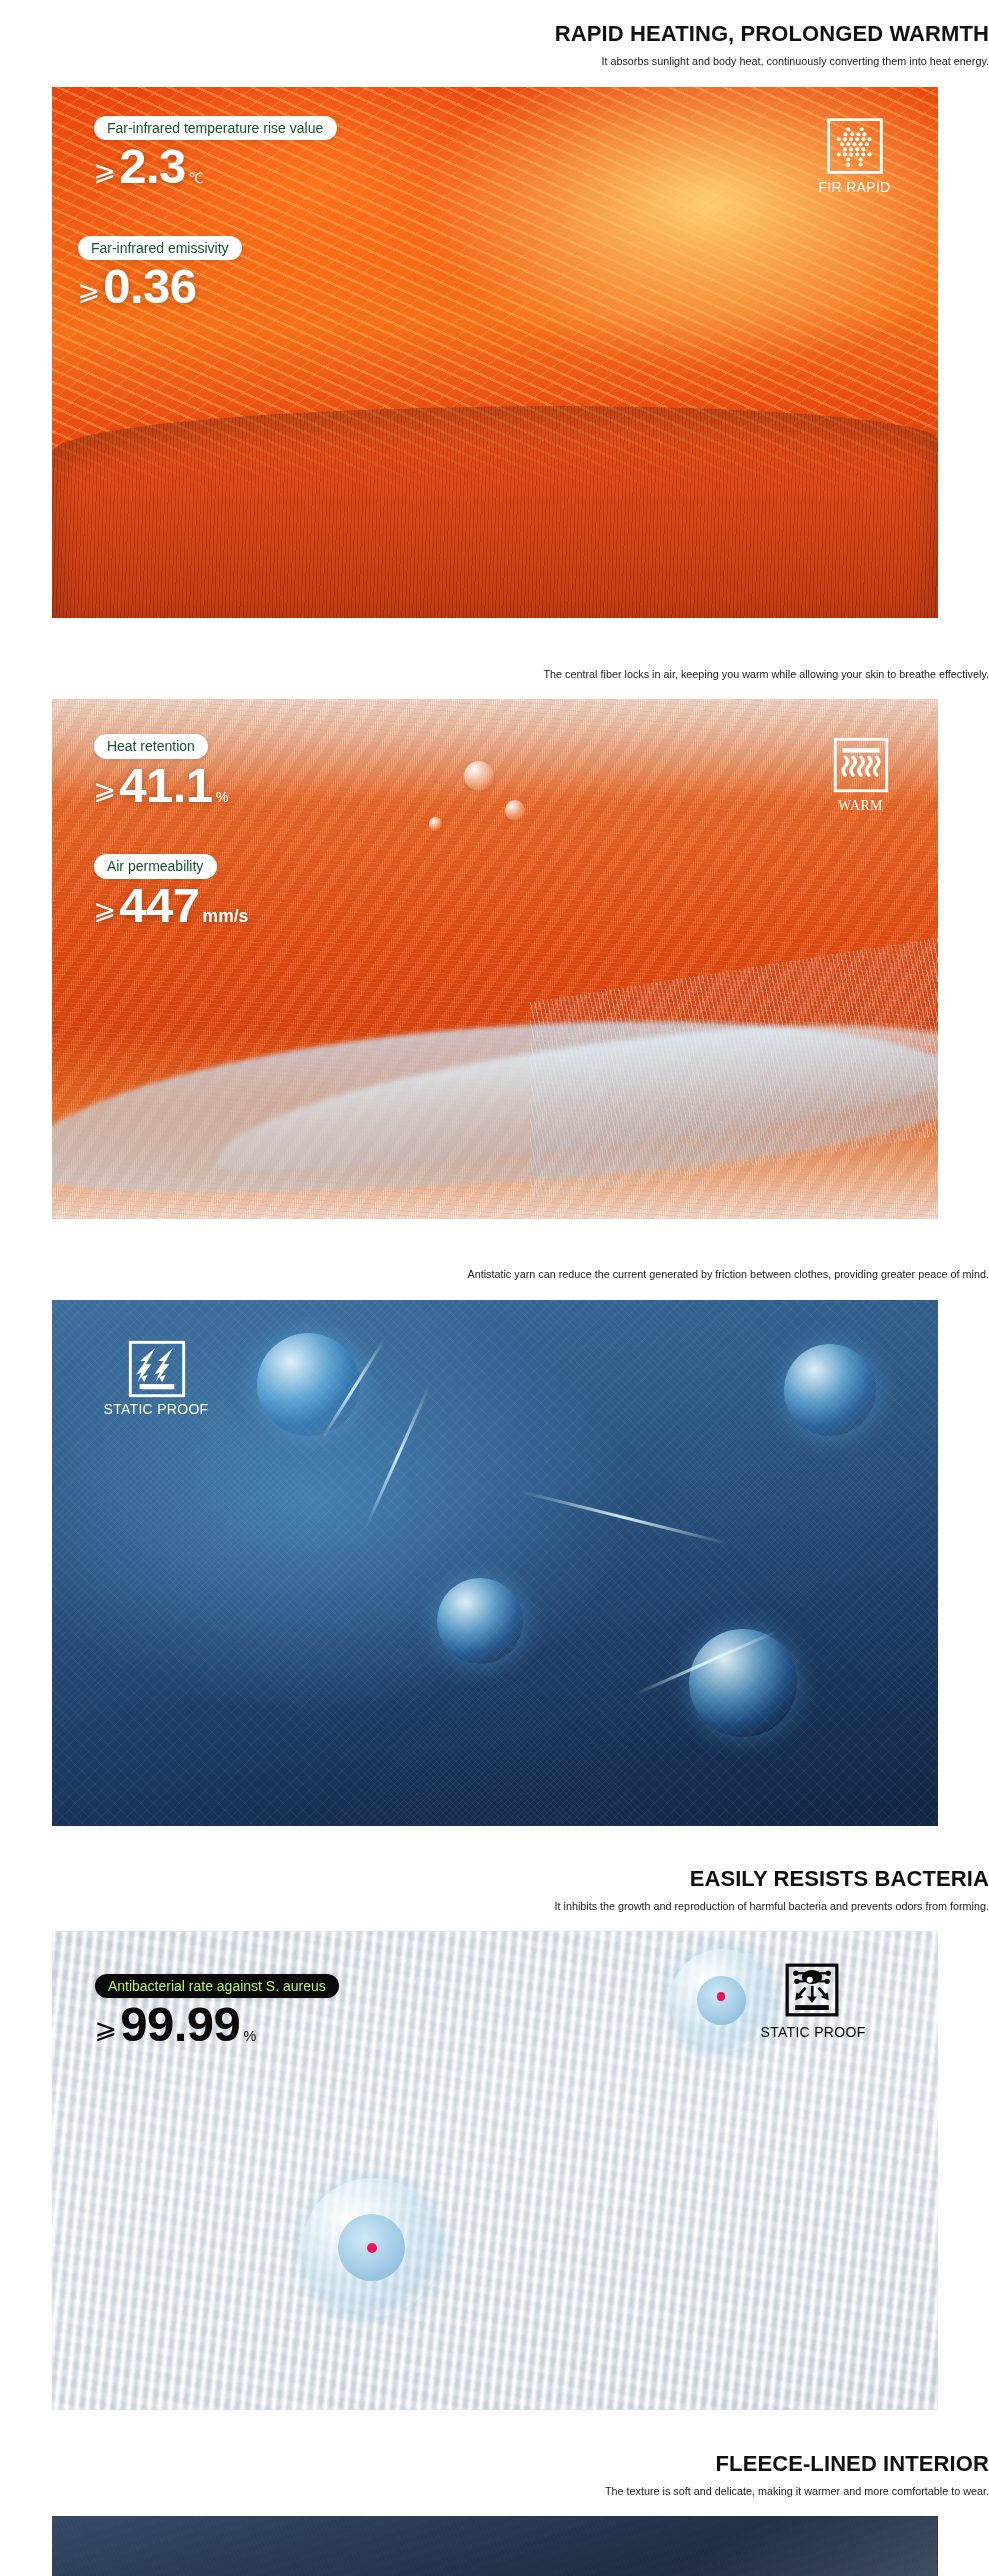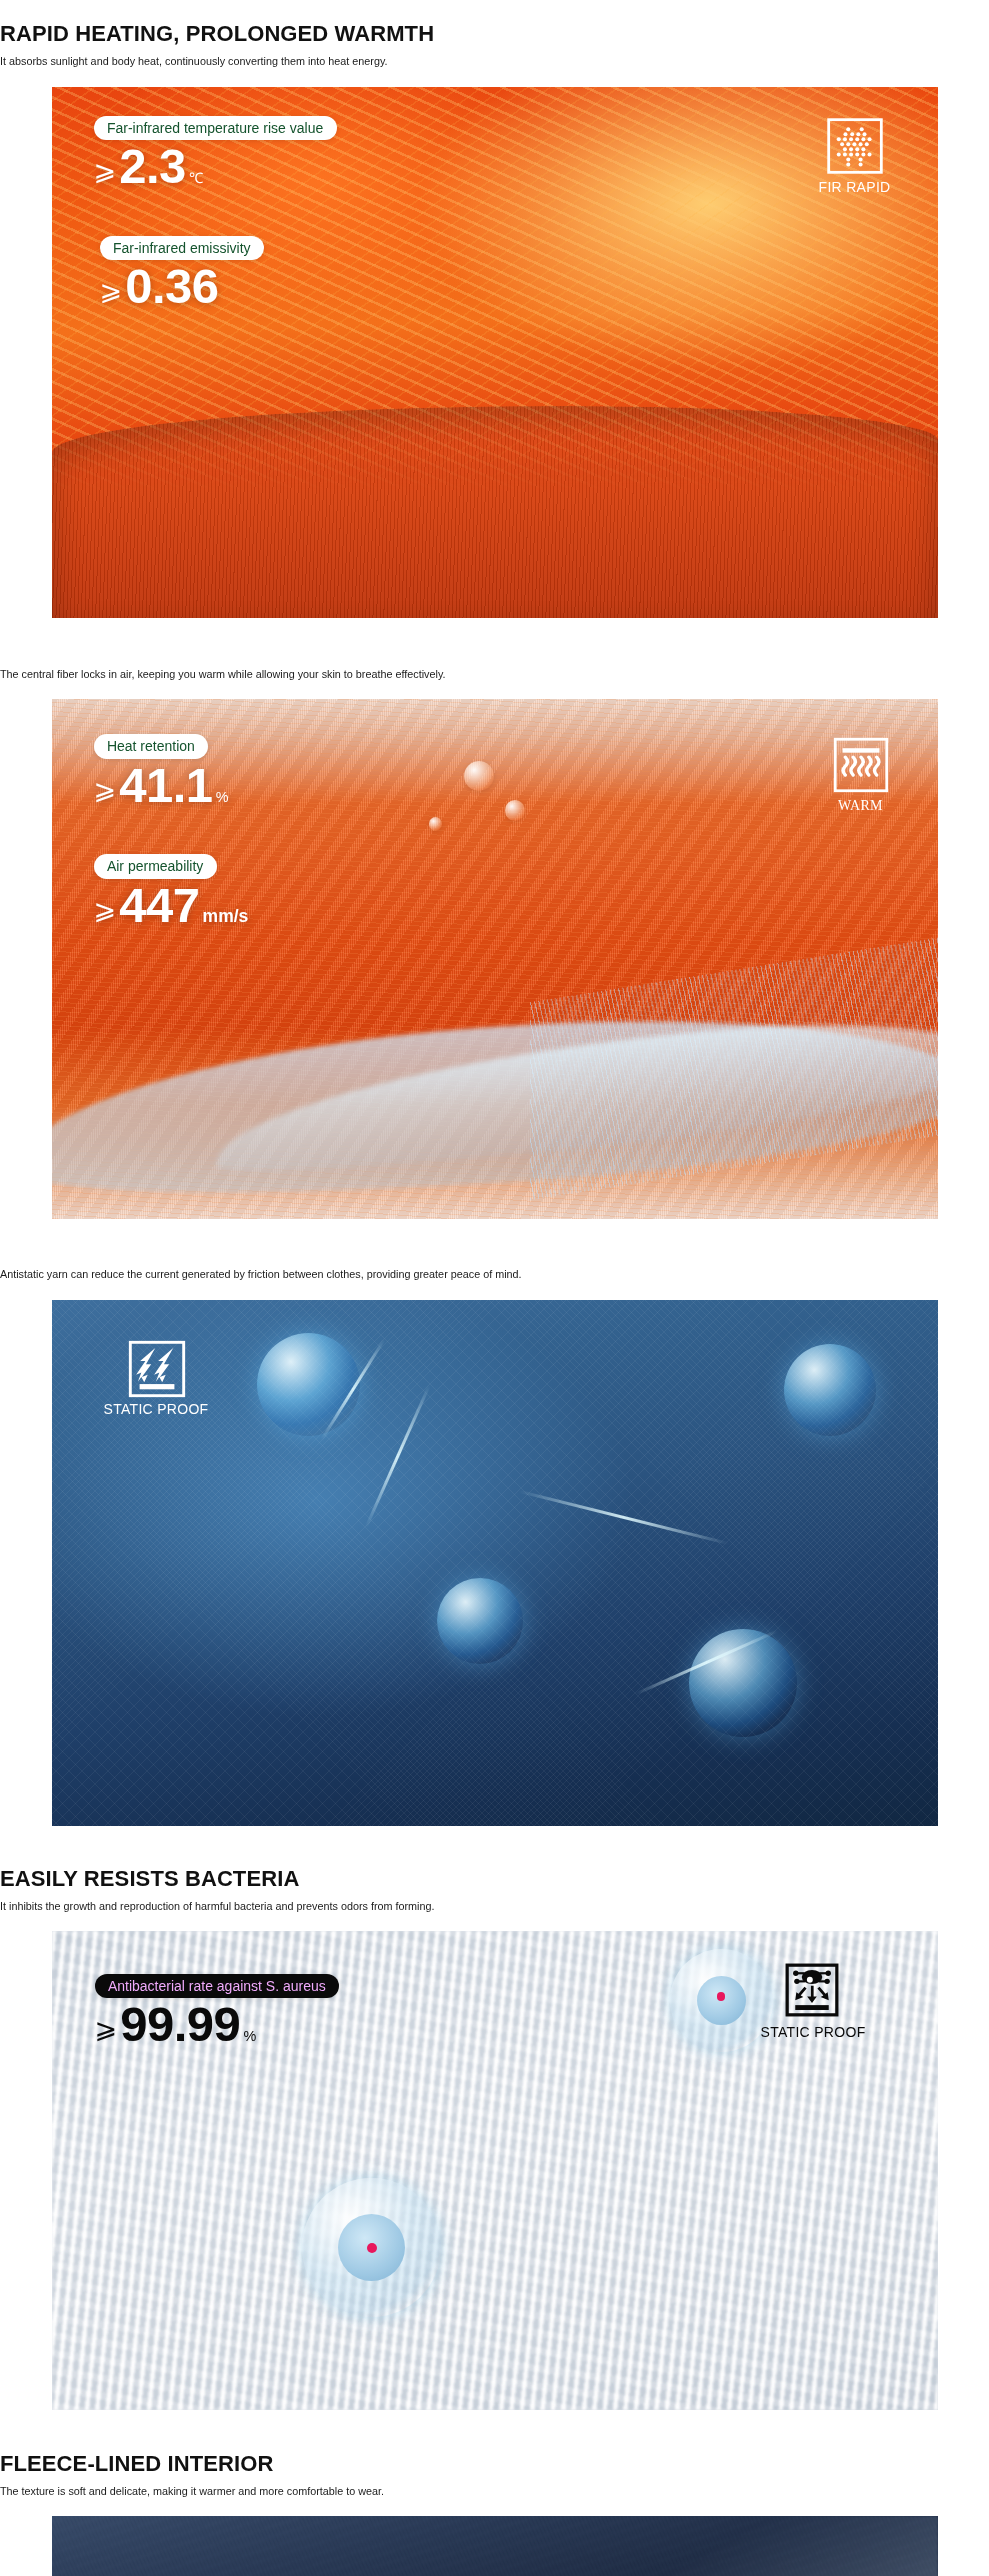--- a/index.html
+++ b/index.html
@@ -6,21 +6,21 @@
   html, body {
     width:989px;
     background:#ffffff;
     font-family:"Liberation Sans", sans-serif;
     -webkit-font-smoothing:antialiased;
   }
   .page { width:989px; background:#fff; }
 
   
   .section { width:989px; background:#fff; }
-  .sec-head { text-align:left; }
+  .sec-head { text-align:right; }
   .sec-title {
     font-family:"Liberation Sans", sans-serif;
     font-weight:700;
     font-size:22px;
     letter-spacing:0.1px;
     color:#111111;
     line-height:1.1;
   }
   .sec-sub {
     font-family:"Liberation Sans", sans-serif;
@@ -45,21 +45,21 @@
     background:#ffffff;
     color:#14532d;
     border-radius:515px;
     padding:4.6px 13.4px 5.7px 13.4px;
     font-size:14px;
     font-weight:400;
     line-height:1;
     white-space:nowrap;
     box-shadow:0 1px 5.2px rgba(0,0,0,.12);
   }
-  .pill.dark { background:#0a0a0a; color:#f0abfc; }
+  .pill.dark { background:#0a0a0a; color:#bef264; }
   .value-row {
     display:flex;
     align-items:baseline;
     margin-top:2.1px;
     color:#ffffff;
     text-shadow:0 1px 7.2px rgba(0,0,0,.25);
   }
   .value-row.dark-text { color:#0a0a0a; text-shadow:none; }
   .ge {
     font-size:27px;
@@ -241,21 +241,21 @@
 
       <div class="stat-group" style="left:42px; top:29px;">
         <span class="pill">Far-infrared temperature rise value</span>
         <div class="value-row">
           <span class="ge">⩾</span>
           <span class="num">2.3</span>
           <span class="unit small">℃</span>
         </div>
       </div>
 
-      <div class="stat-group" style="left:48px; top:149px;">
+      <div class="stat-group" style="left:26px; top:149px;">
         <span class="pill">Far-infrared emissivity</span>
         <div class="value-row">
           <span class="ge">⩾</span>
           <span class="num">0.36</span>
           <span class="unit small"></span>
         </div>
       </div>
 
       <div class="icon-block" style="right:47px; top:31px;">
         <div class="glyph-box">

